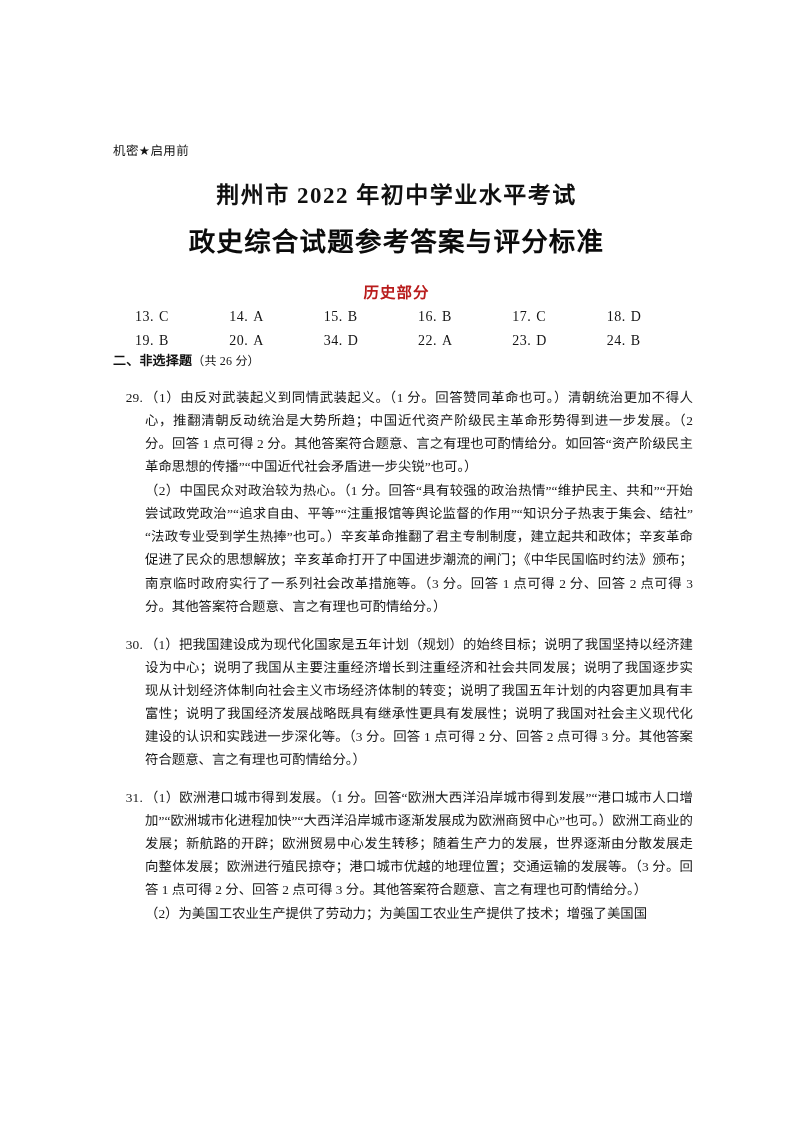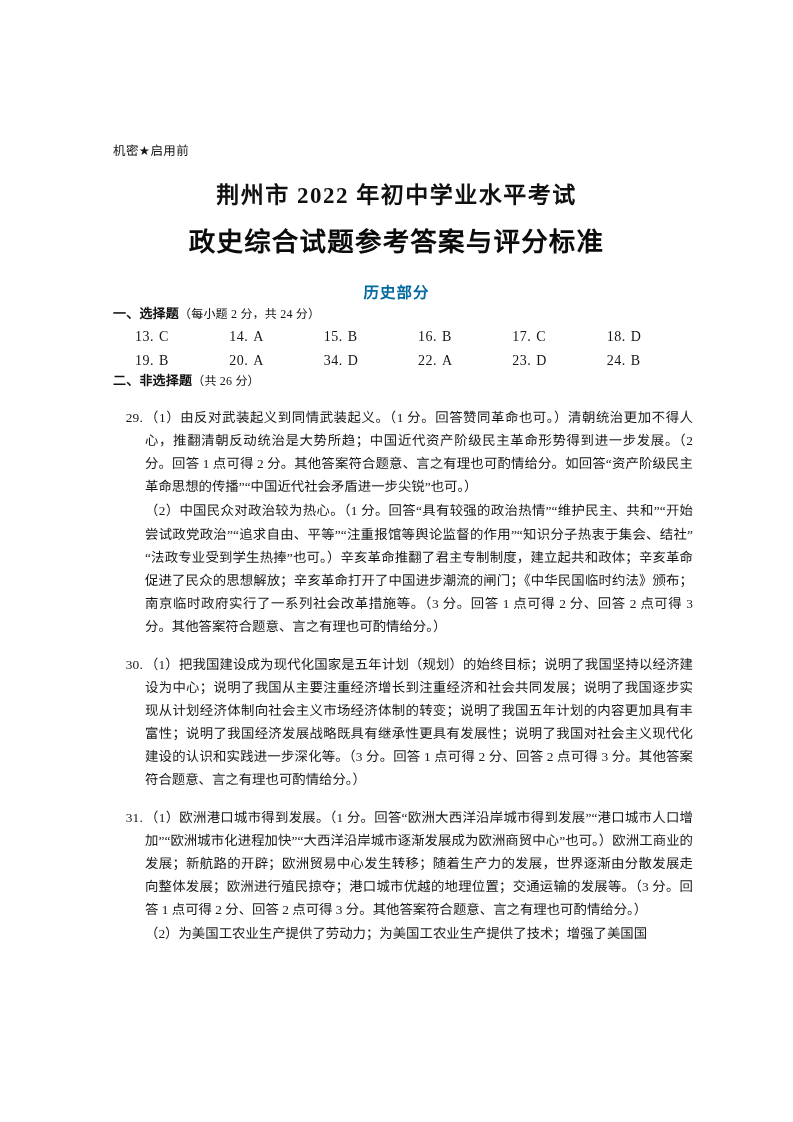--- a/index.html
+++ b/index.html
@@ -59,21 +59,21 @@
     letter-spacing: 1.2px;
     color: #0b0b0b;
     line-height: 1.25;
   }
   .subject-heading {
     margin-top: 22px;
     font-family: "DejaVu Sans", "Liberation Sans", sans-serif;
     font-size: 15.5px;
     font-weight: 700;
     letter-spacing: 1px;
-    color: #0369a1;
+    color: #b91c1c;
   }
 
   
   .content {
     position: absolute;
     left: 113px;
     top: 304px;
     width: 580px;
   }
 
@@ -165,23 +165,20 @@
   <div class="confidential">机密★启用前</div>
 
   <div class="title-block">
     <div class="title-line-1">荆州市 2022 年初中学业水平考试</div>
     <div class="title-line-2">政史综合试题参考答案与评分标准</div>
     <div class="subject-heading">历史部分</div>
   </div>
 
   <div class="content">
 
-    <div class="section-head">
-      <span>一、选择题</span><span class="paren">（每小题 2 分，共 24 分）</span>
-    </div>
 
     <div class="answer-grid" id="answer-grid">
         <div class="answer-cell"><span class="num">13.</span><span class="opt">C</span></div>
         <div class="answer-cell"><span class="num">14.</span><span class="opt">A</span></div>
         <div class="answer-cell"><span class="num">15.</span><span class="opt">B</span></div>
         <div class="answer-cell"><span class="num">16.</span><span class="opt">B</span></div>
         <div class="answer-cell"><span class="num">17.</span><span class="opt">C</span></div>
         <div class="answer-cell"><span class="num">18.</span><span class="opt">D</span></div>
         <div class="answer-cell"><span class="num">19.</span><span class="opt">B</span></div>
         <div class="answer-cell"><span class="num">20.</span><span class="opt">A</span></div>

